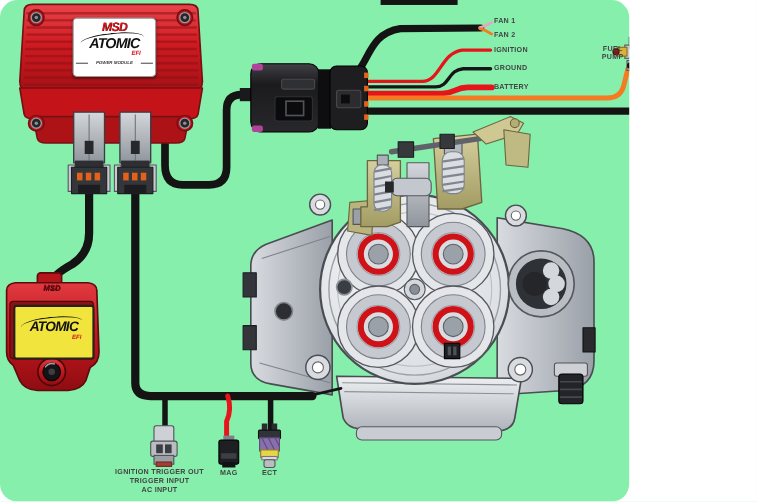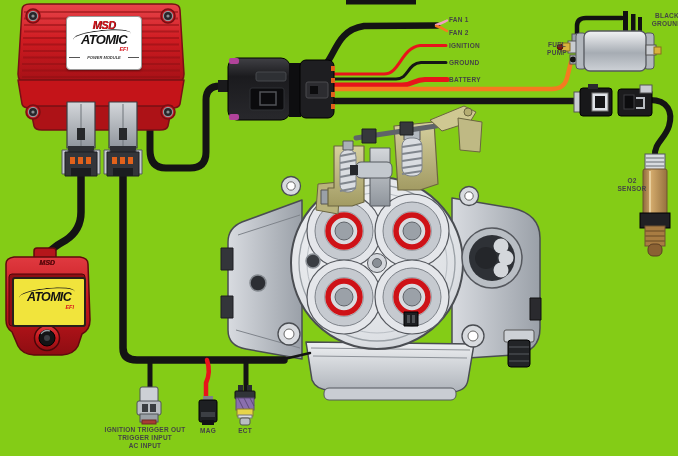--- a/index.html
+++ b/index.html
@@ -1,17 +1,17 @@
 <!DOCTYPE html>
 <html><head>
 <meta charset="utf-8">
 <style>
   html,body{margin:0;padding:0;background:#fff;}
-  .stage{position:relative;width:678px;height:456px;background:#84cc16;overflow:hidden;
-         font-family:"Liberation Sans", sans-serif;}
+  .stage{position:relative;width:572px;height:456px;background:#86efac;overflow:hidden;
+         font-family:"Liberation Sans", sans-serif;border-radius:16px;}
   .art{position:absolute;left:0;top:0;}
   .lbl{position:absolute;font:bold 6.5px/7.5px "Liberation Sans",sans-serif;color:#454545;
        letter-spacing:.25px;white-space:nowrap;}
   .lbl.center{text-align:center;white-space:normal;}
   
   .module-label{position:absolute;left:66px;top:16px;width:74px;height:52px;background:#fff;
     border:1px solid #9a9a9a;border-radius:4px;box-shadow:0 1px 2px rgba(0,0,0,.35);
     text-align:center;overflow:hidden;}
   .msd-logo{font:italic 900 11px/11px "Liberation Sans",sans-serif;color:#d6171e;
     letter-spacing:-.5px;margin-top:3px;text-shadow:.4px .4px 0 #40090b;}

